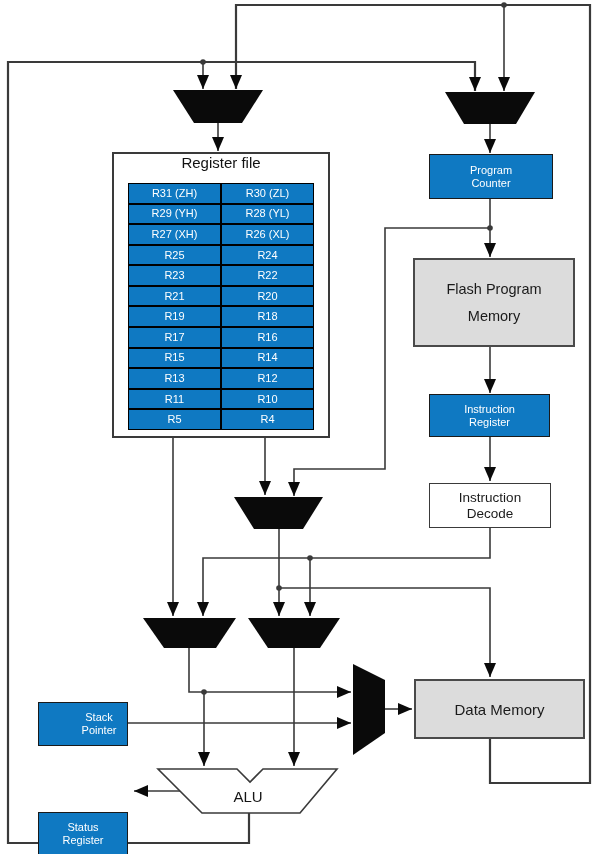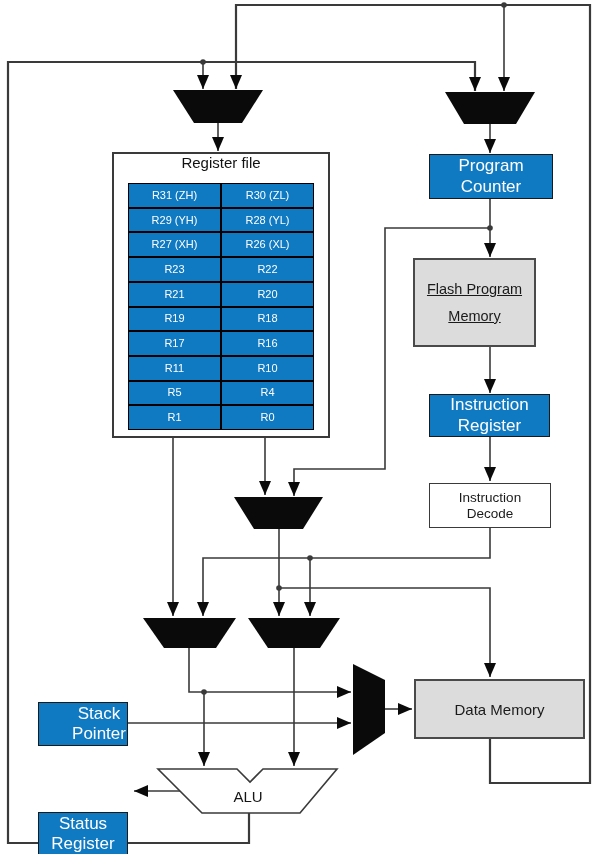--- a/index.html
+++ b/index.html
@@ -10,27 +10,27 @@
   .wire.thick{stroke-width:2.2;}
   .wire.thin{stroke-width:1.6;}
   .junction{fill:var(--wire,#3a3a3a);}
   .mux{fill:var(--mux-black,#0a0a0a);}
   .alu-shape{fill:#ffffff;stroke:var(--wire,#3a3a3a);stroke-width:1.6;}
   .alu-text{font-size:15px;fill:#151515;}
 
   .box{position:absolute;display:flex;align-items:center;justify-content:center;
        text-align:center;box-sizing:border-box;}
   .box-label{white-space:pre-line;line-height:1.18;}
-  .blue{background:var(--accent-blue,#0f79c2);border:1.5px solid #1a1a1a;color:#fff;font-size:17px;text-align:center;}
+  .blue{background:var(--accent-blue,#0f79c2);border:1.5px solid #1a1a1a;color:#fff;font-size:11px;text-align:center;}
   .graybox{background:var(--memory-gray,#dcdcdc);border:2px solid #4a4a4a;color:#1a1a1a;font-size:14.5px;}
   .graybox .box-label{line-height:1.8;}
   .whitebox{background:#fff;border:1.6px solid #3a3a3a;color:#1a1a1a;font-size:13.5px;}
 
   #pc{left:429px;top:154px;width:124px;height:45px;}
-  #flash{left:413px;top:258px;width:123px;height:89px;text-decoration:underline;}
+  #flash{left:413px;top:258px;width:162px;height:89px;}
   #ir{left:429px;top:394px;width:121px;height:43px;}
   #id{left:429px;top:483px;width:122px;height:45px;}
   #dm{left:414px;top:679px;width:171px;height:60px;font-size:15px;}
   #sp{left:38px;top:702px;width:90px;height:44px;padding-left:32px;}
   #sr{left:38px;top:812px;width:90px;height:44px;}
 
   #regfile{position:absolute;left:112px;top:152px;width:218px;height:286px;
            background:#fff;border:2px solid #3a3a3a;box-sizing:border-box;}
   .rf-title{text-align:center;font-size:15px;color:#111;}
   .reg-table{position:absolute;left:14px;top:29px;width:186px;height:247px;
@@ -116,46 +116,54 @@
         </div>
         <div class="reg-row">
           <div class="reg-cell">R29 (YH)</div>
           <div class="reg-cell">R28 (YL)</div>
         </div>
         <div class="reg-row">
           <div class="reg-cell">R27 (XH)</div>
           <div class="reg-cell">R26 (XL)</div>
         </div>
         <div class="reg-row">
+          <div class="reg-cell">R25</div>
+          <div class="reg-cell">R24</div>
+        </div>
+        <div class="reg-row">
           <div class="reg-cell">R23</div>
           <div class="reg-cell">R22</div>
         </div>
         <div class="reg-row">
           <div class="reg-cell">R21</div>
           <div class="reg-cell">R20</div>
         </div>
         <div class="reg-row">
           <div class="reg-cell">R19</div>
           <div class="reg-cell">R18</div>
         </div>
         <div class="reg-row">
           <div class="reg-cell">R17</div>
           <div class="reg-cell">R16</div>
         </div>
         <div class="reg-row">
+          <div class="reg-cell">R15</div>
+          <div class="reg-cell">R14</div>
+        </div>
+        <div class="reg-row">
+          <div class="reg-cell">R13</div>
+          <div class="reg-cell">R12</div>
+        </div>
+        <div class="reg-row">
           <div class="reg-cell">R11</div>
           <div class="reg-cell">R10</div>
         </div>
         <div class="reg-row">
           <div class="reg-cell">R5</div>
           <div class="reg-cell">R4</div>
-        </div>
-        <div class="reg-row">
-          <div class="reg-cell">R1</div>
-          <div class="reg-cell">R0</div>
         </div>
       </div>
   </div>
 
   <div id="pc" class="box blue">
     <span class="box-label">Program
 Counter</span>
   </div>
 
   <div id="flash" class="box graybox">

